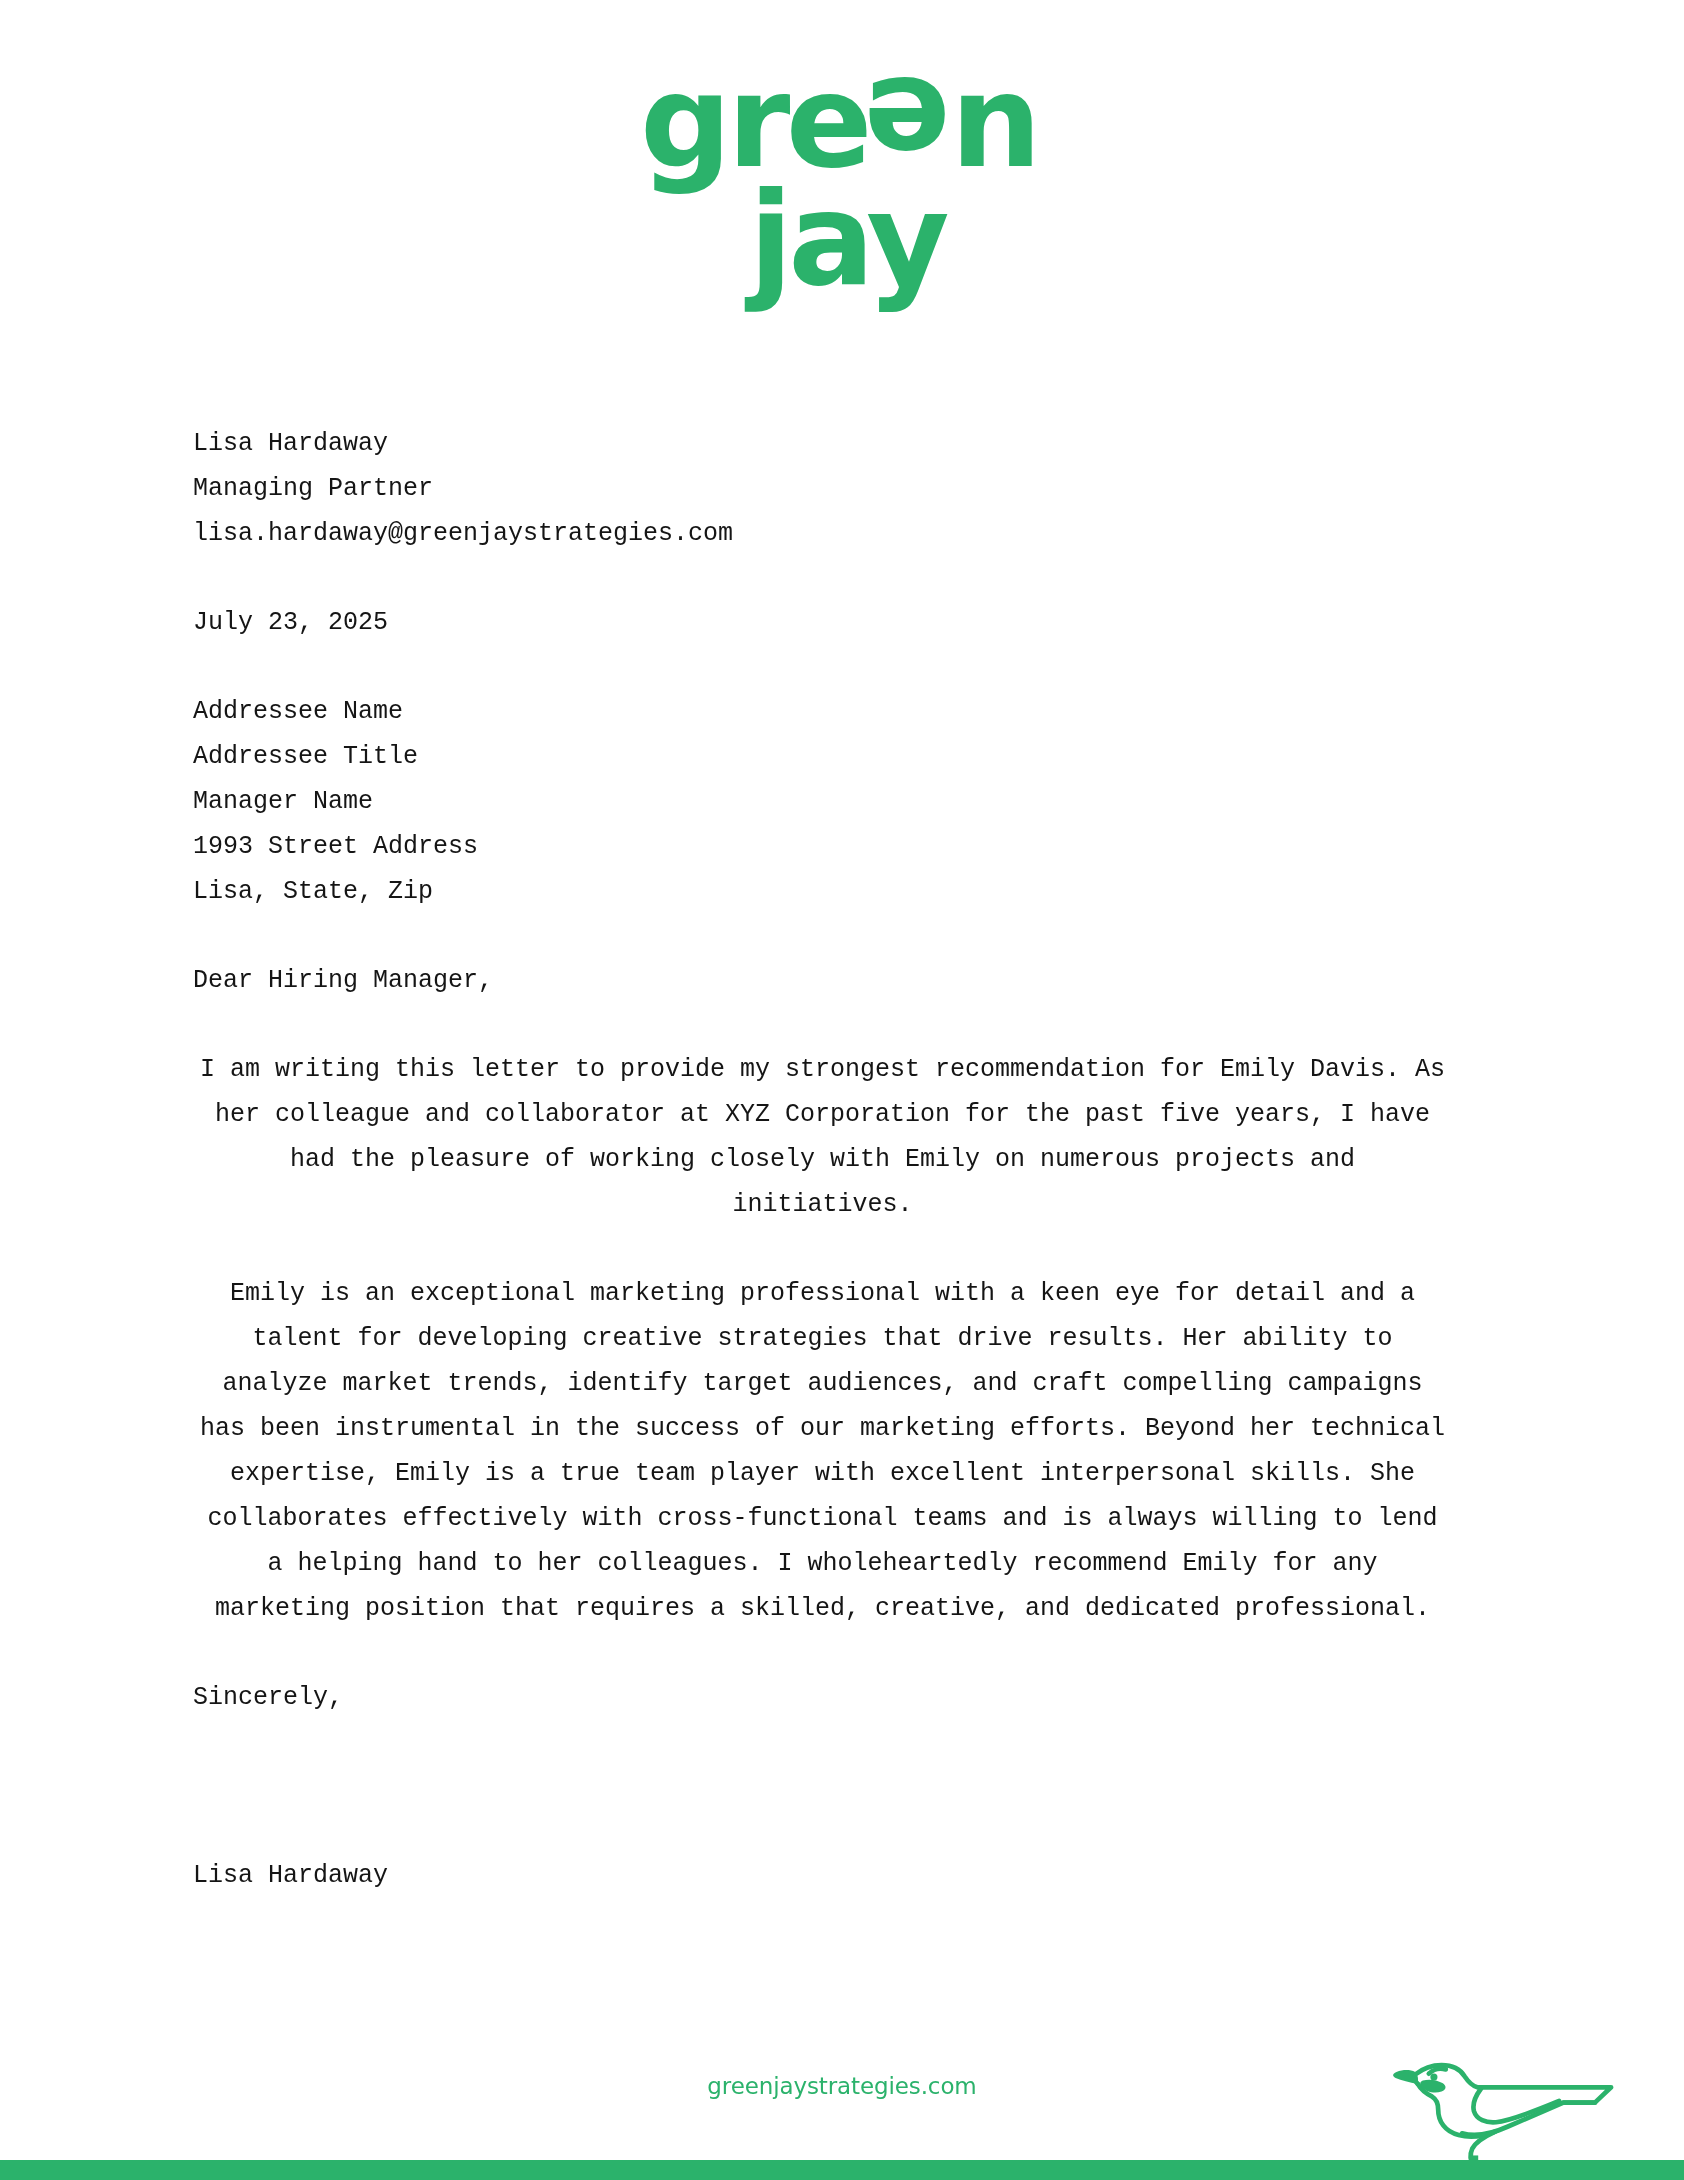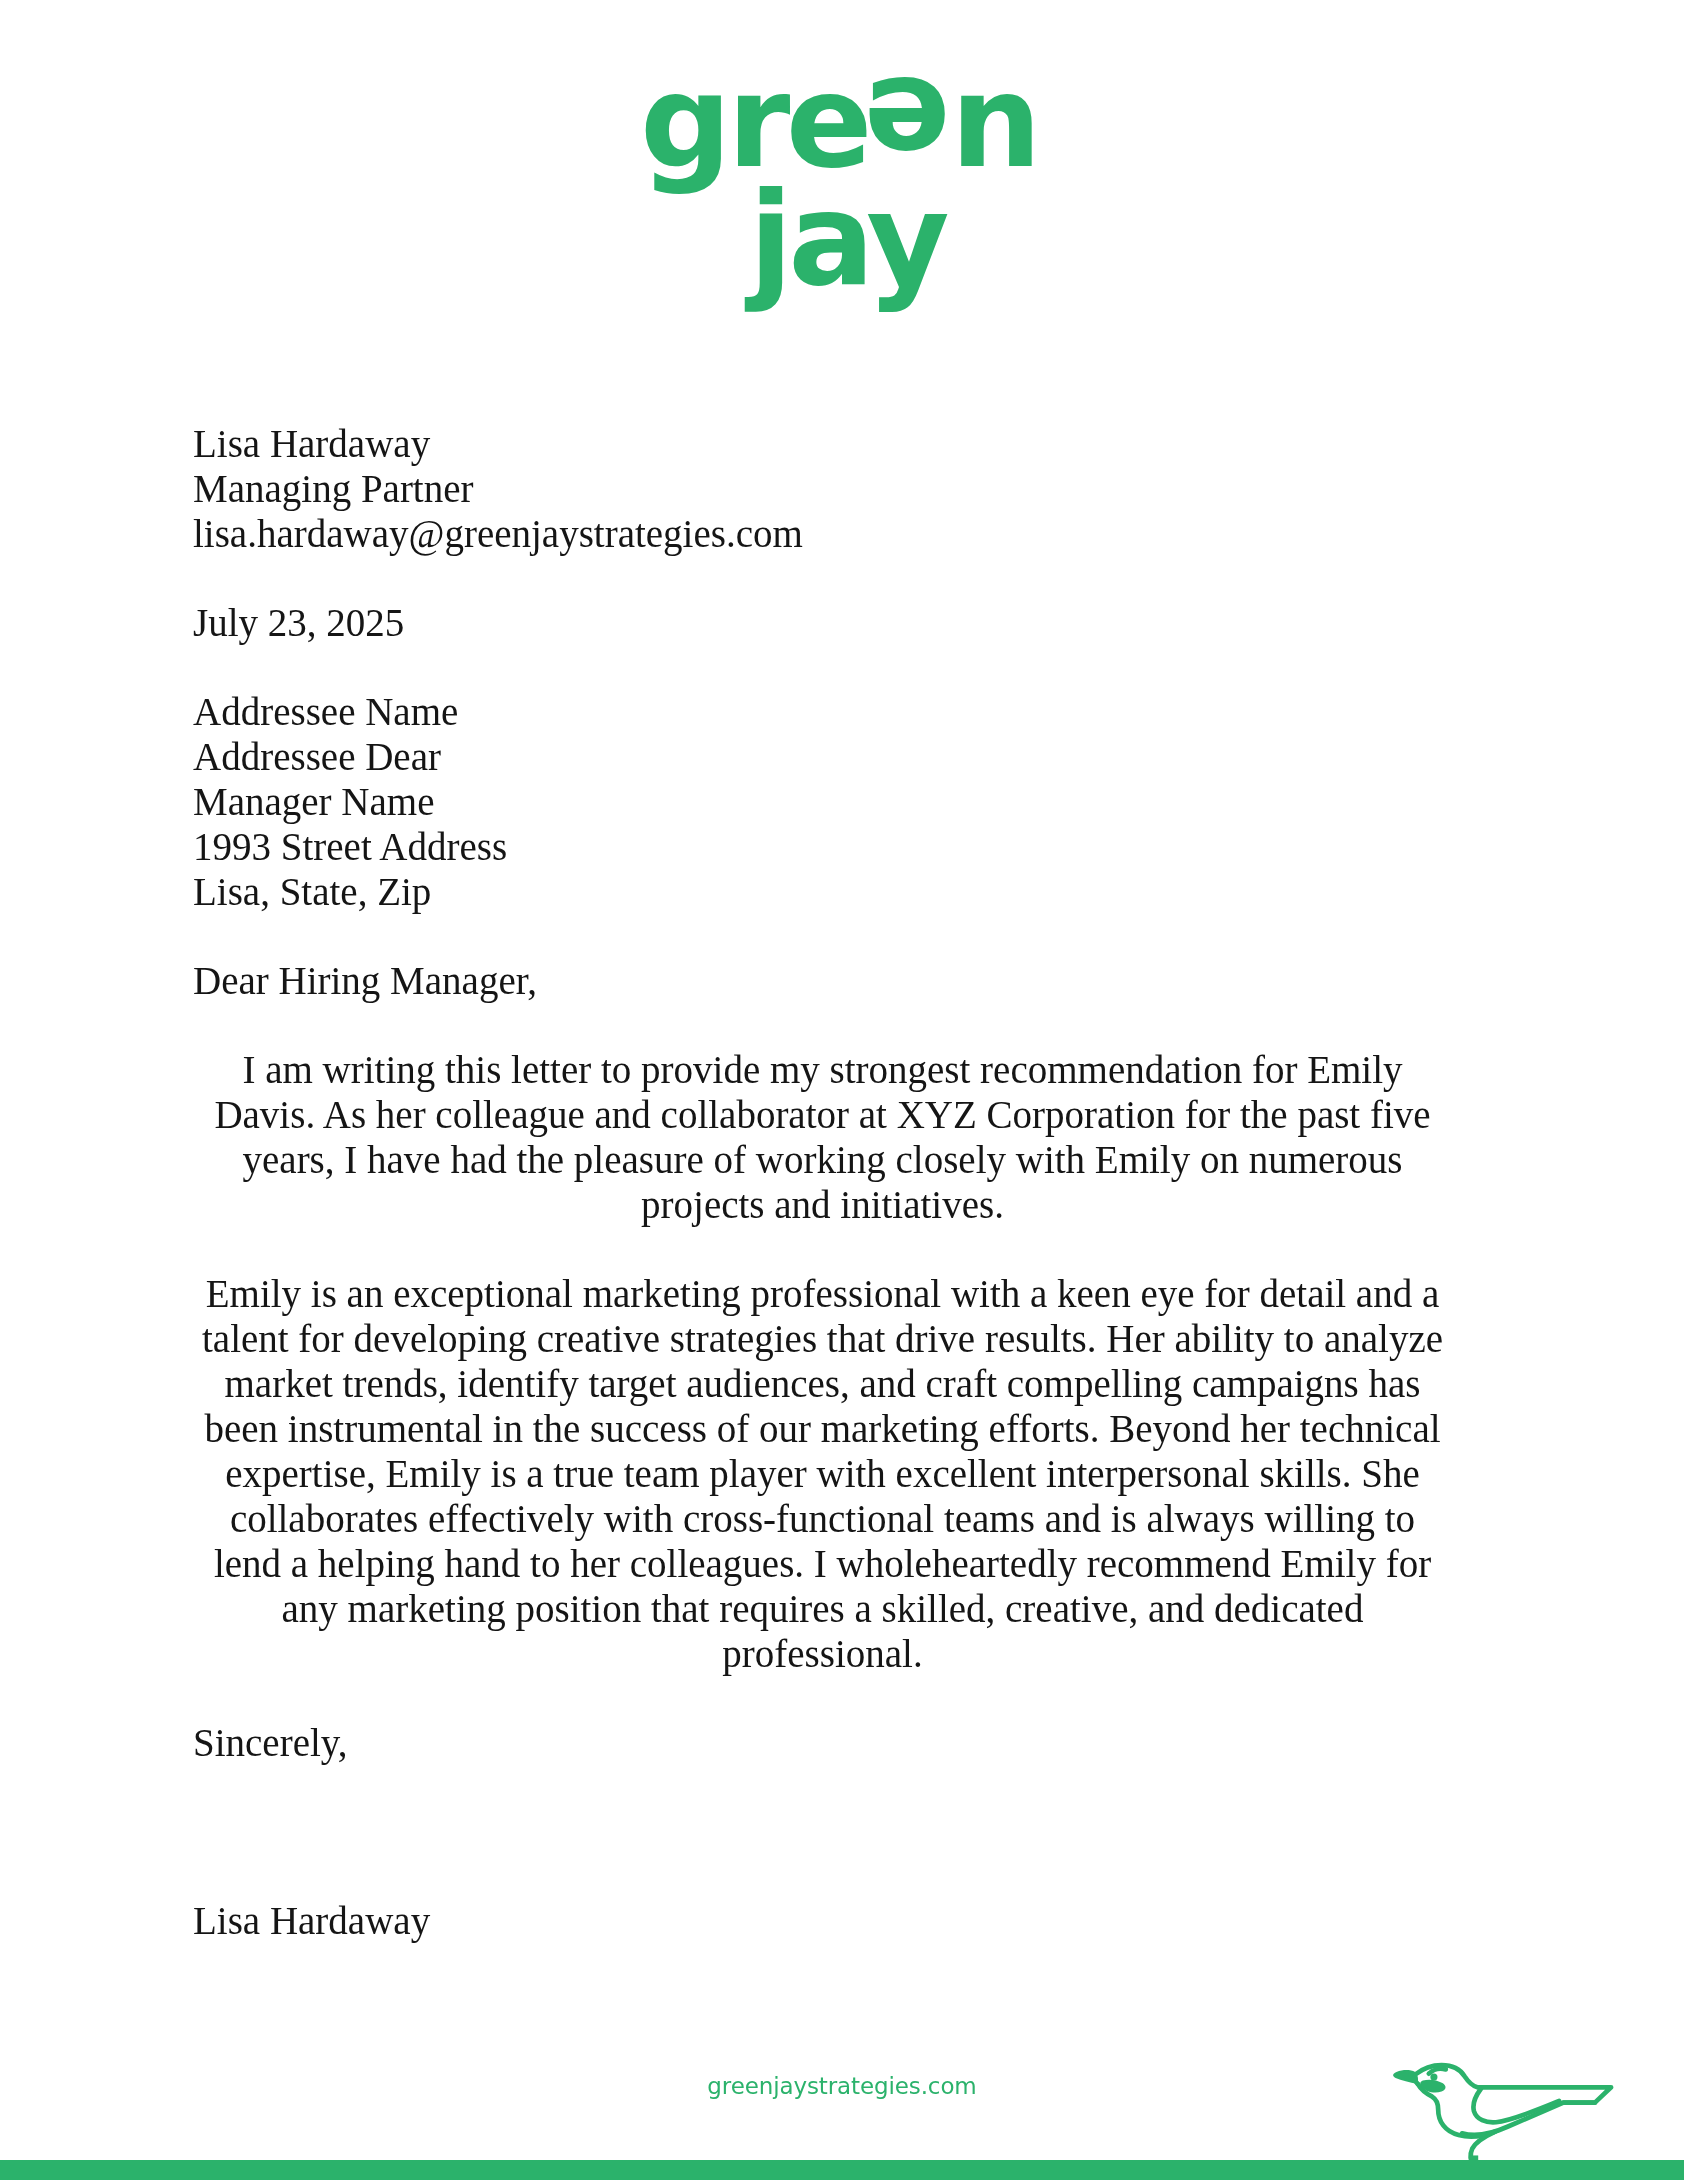--- a/index.html
+++ b/index.html
@@ -53,22 +53,23 @@
     transform: rotate(180deg);
   }
 
   
   .letter {
     position: absolute;
     left: 193px;
     top: 421px;
     width: 1259px;
     color: #151515;
-    font-size: 39px;
+    font-size: 25px;
     line-height: 45px;
+    font-family: Liberation Mono, monospace;
   }
   .letter .blk {
     margin: 0 0 44px 0;
   }
   .letter .blk:last-child {
     margin-bottom: 0;
   }
   .letter .ln {
     display: block;
     white-space: pre-wrap;
@@ -135,21 +136,21 @@
       <span class="ln">Managing Partner</span>
       <span class="ln">lisa.hardaway@greenjaystrategies.com</span>
     </div>
 
     <div class="blk">
       <span class="ln">July 23, 2025</span>
     </div>
 
     <div class="blk">
       <span class="ln">Addressee Name</span>
-      <span class="ln">Addressee Dear</span>
+      <span class="ln">Addressee Title</span>
       <span class="ln">Manager Name</span>
       <span class="ln">1993 Street Address</span>
       <span class="ln">Lisa, State, Zip</span>
     </div>
 
     <div class="blk">
       <span class="ln">Dear Hiring Manager,</span>
     </div>
 
     <p class="para">I am writing this letter to provide my strongest recommendation for Emily Davis. As her colleague and collaborator at XYZ Corporation for the past five years, I have had the pleasure of working closely with Emily on numerous projects and initiatives.</p>

